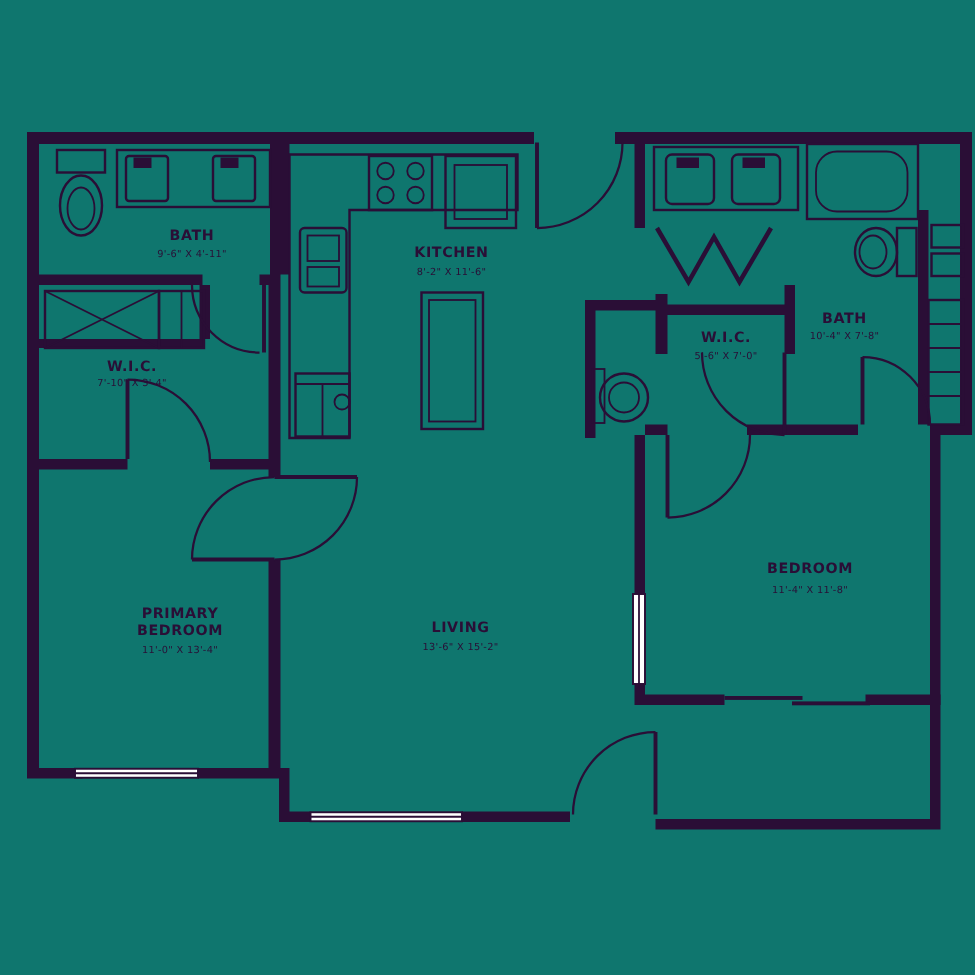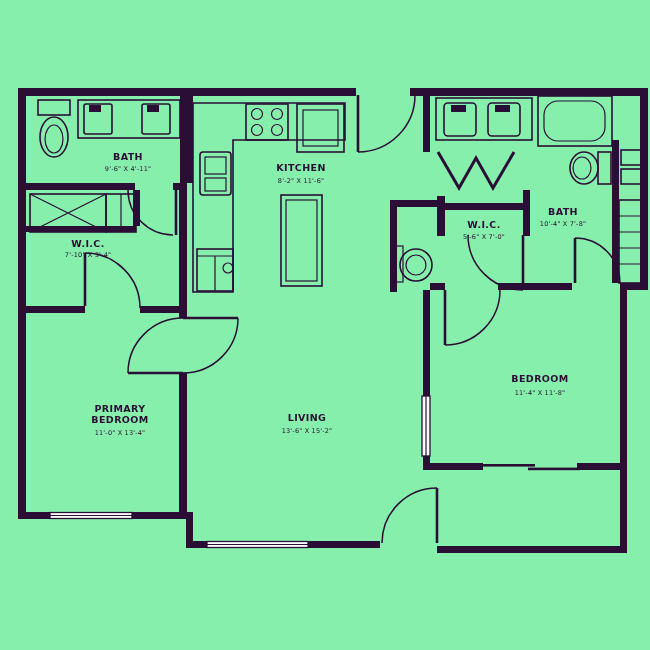--- a/index.html
+++ b/index.html
@@ -1,17 +1,17 @@
 <!DOCTYPE html>
 <html style="--wall-line: #2a0e36; --background: #ffffff;"><head>
 <meta charset="utf-8">
 <style>
   html,body{margin:0;padding:0;}
   body{width:650px;height:650px;background:#fff;font-family:"DejaVu Sans",sans-serif;}
-  .plan{position:relative;width:650px;height:650px;background:#86efac;overflow:hidden;}
+  .plan{position:relative;width:650px;height:650px;background:#0f766e;overflow:hidden;}
   svg{position:absolute;left:0;top:0;}
   .wallpath{fill:var(--wall-line,#2a0e36);stroke:none;}
   .thin{fill:none;stroke:var(--wall-line,#2a0e36);stroke-width:1.6;}
   .thin2{fill:none;stroke:var(--wall-line,#2a0e36);stroke-width:1.2;}
   .fillbit{fill:var(--wall-line,#2a0e36);stroke:none;}
   .zig{fill:none;stroke:var(--wall-line,#2a0e36);stroke-width:3;stroke-linejoin:miter;}
   .leaf{stroke:var(--wall-line,#2a0e36);stroke-width:2.6;fill:none;}
   .arc{fill:none;stroke:var(--wall-line,#2a0e36);stroke-width:1.5;}
   .winfill{fill:#fff;stroke:var(--wall-line,#2a0e36);stroke-width:1.3;}
   text{fill:var(--wall-line,#2a0e36);text-anchor:middle;}

